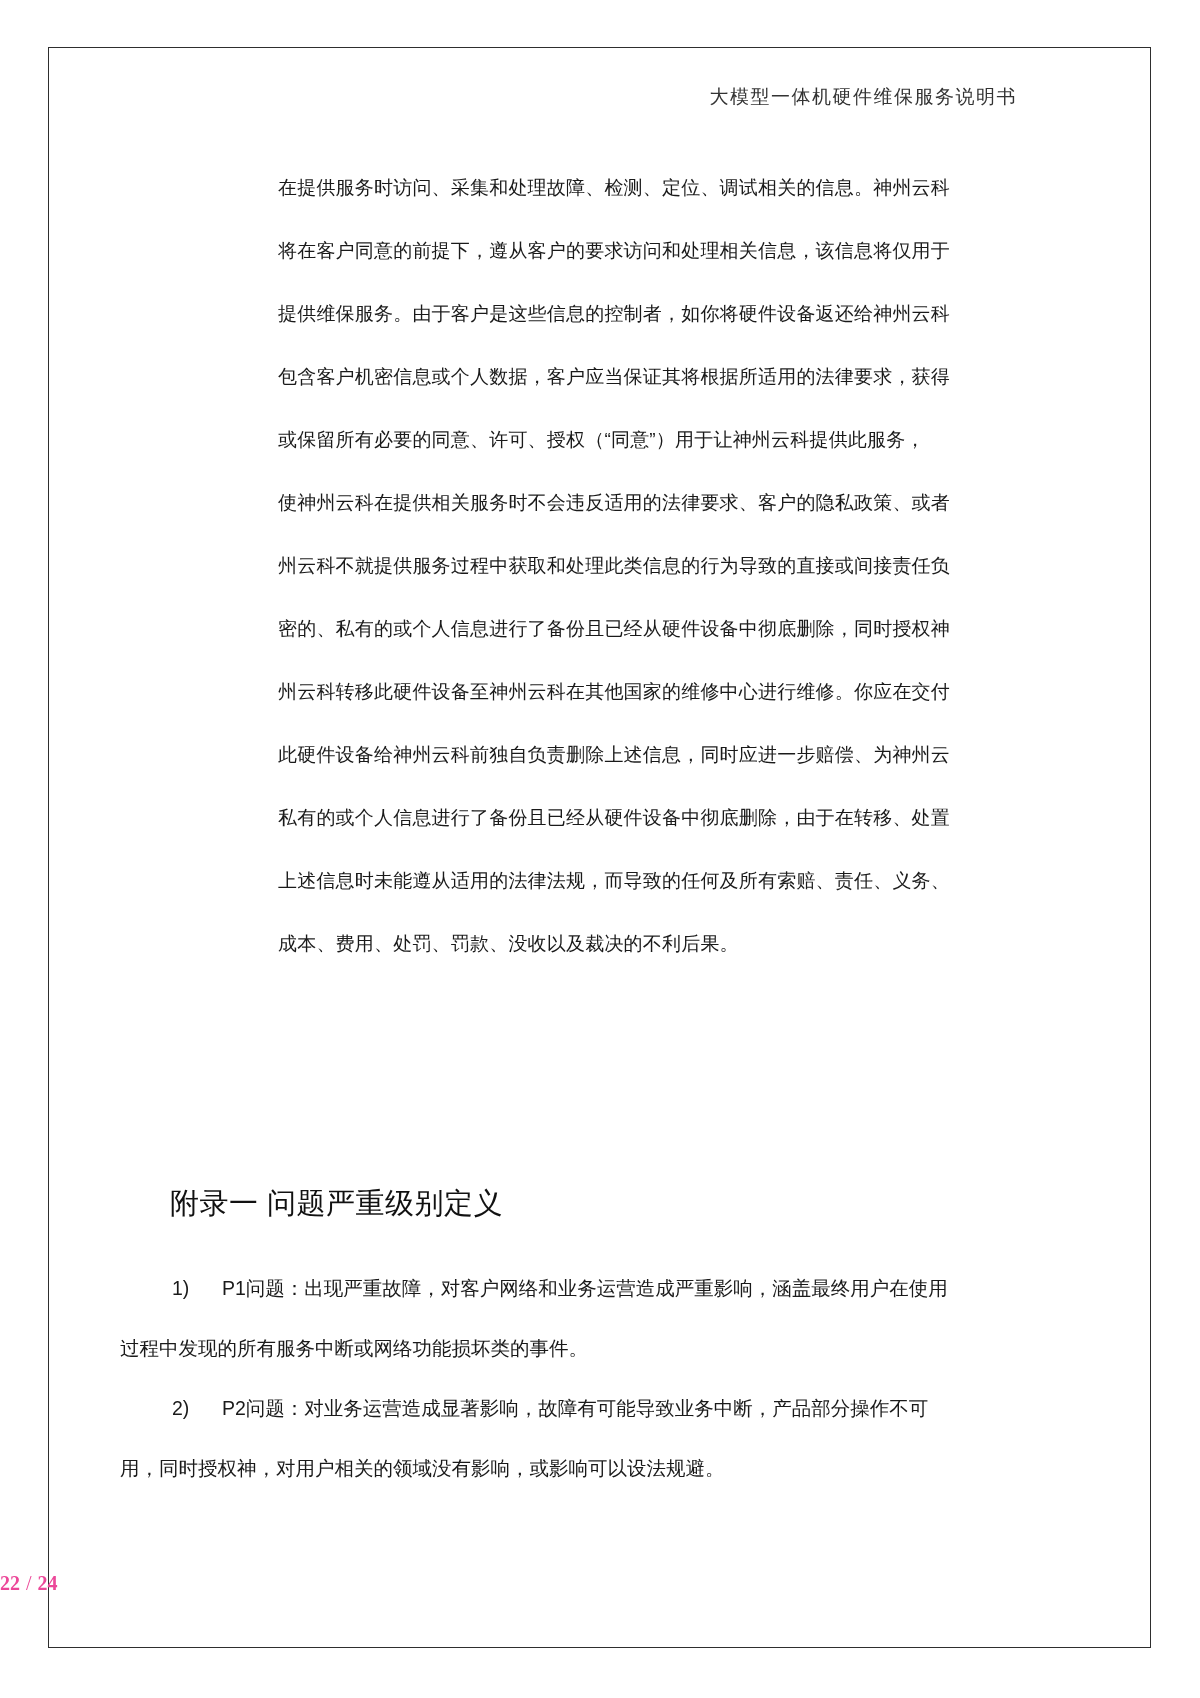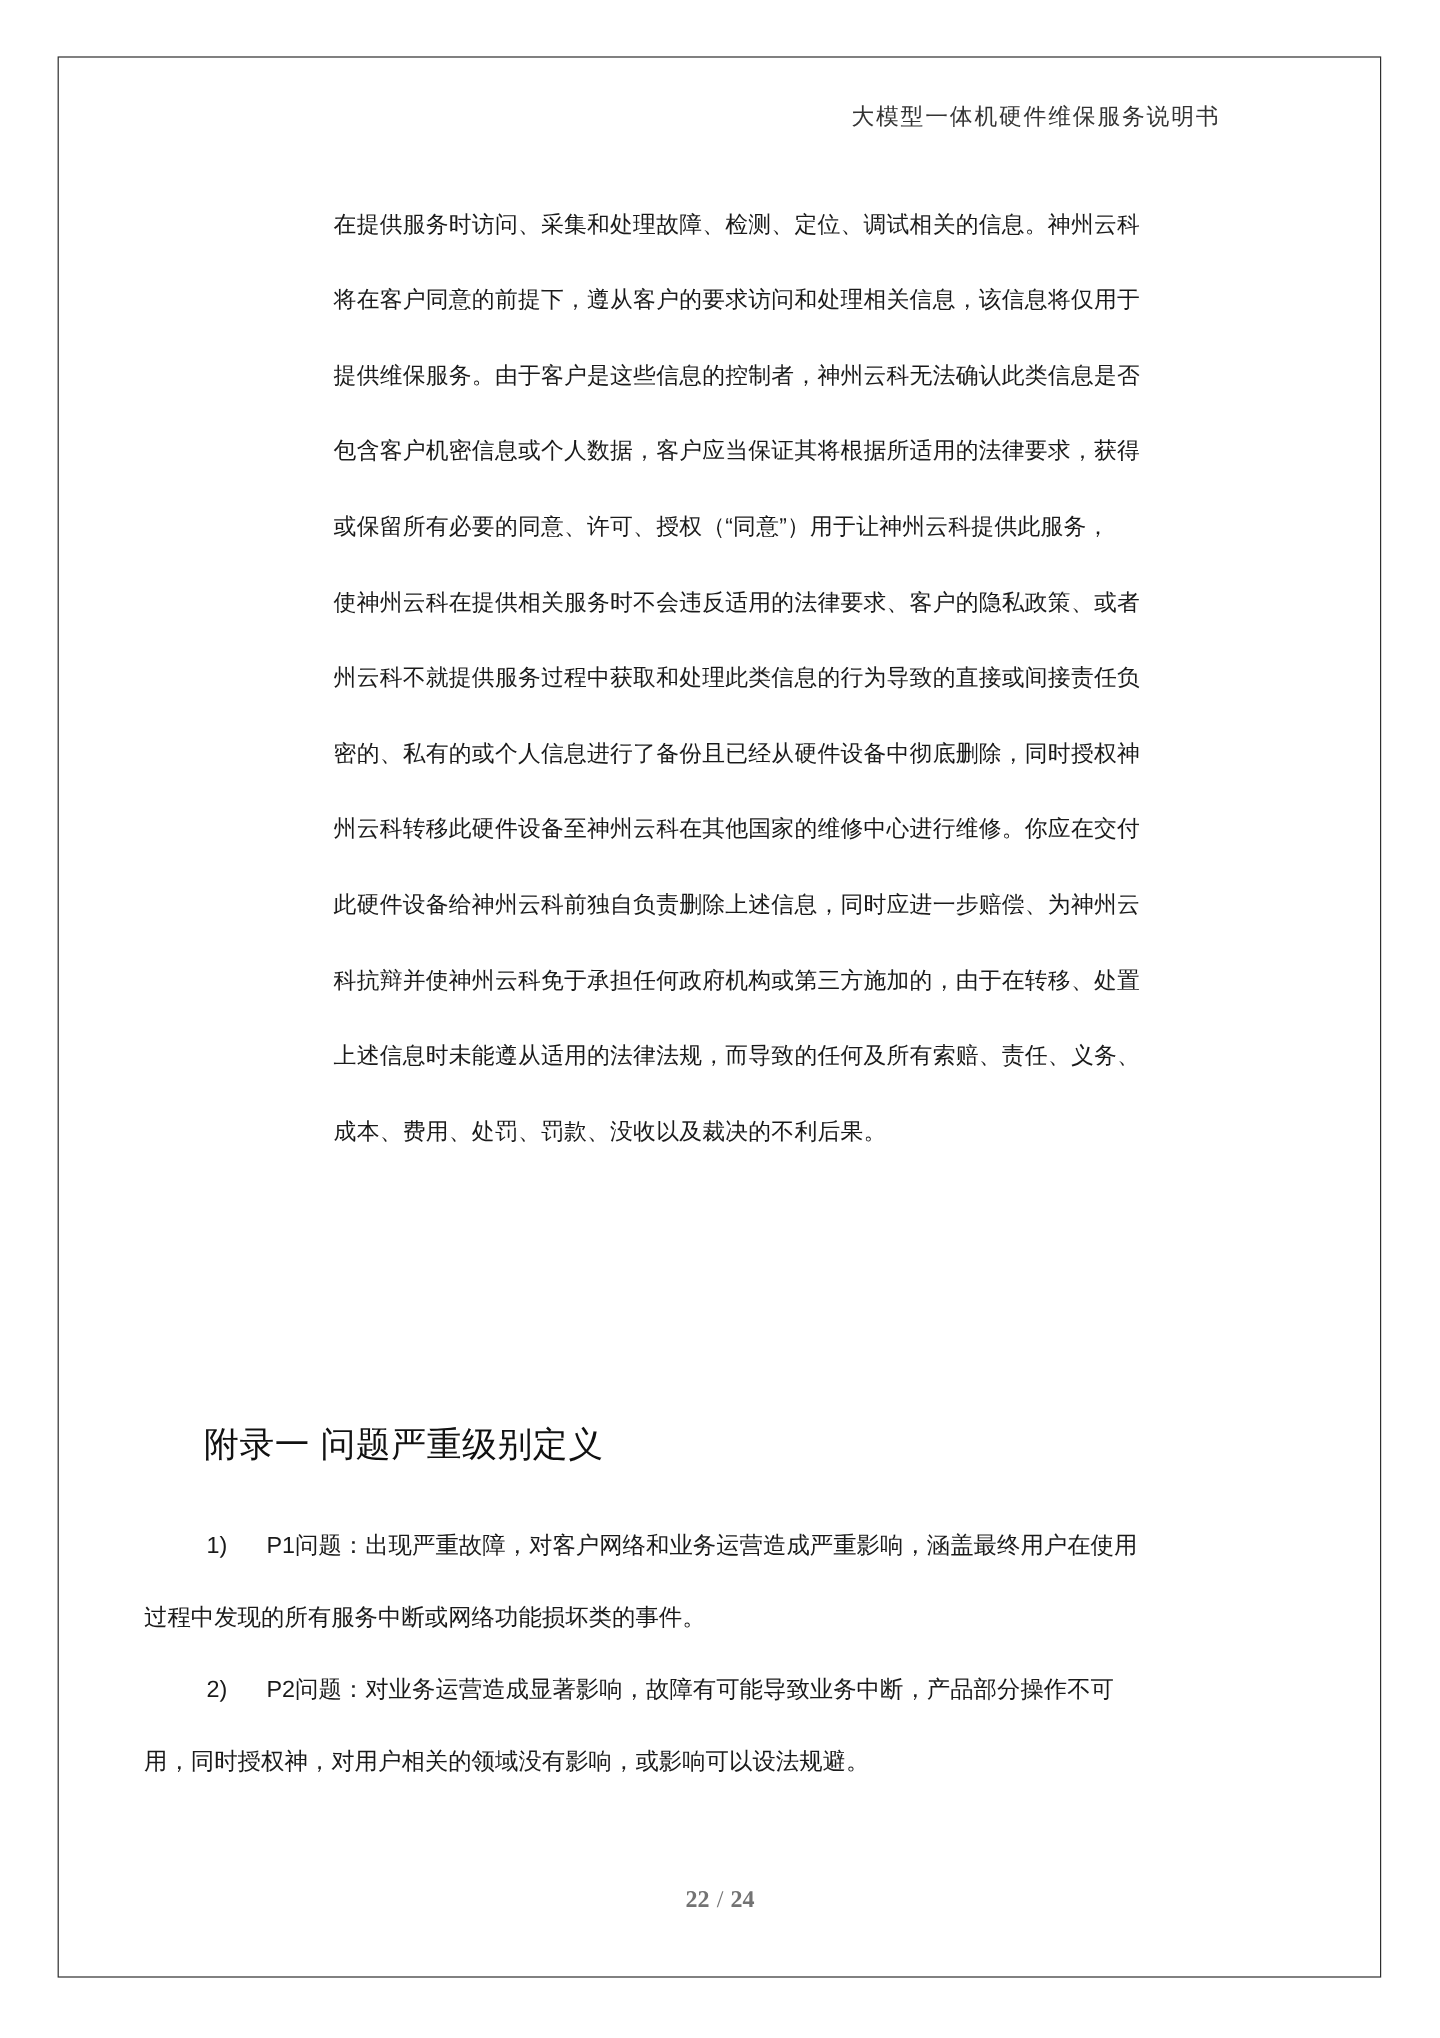--- a/index.html
+++ b/index.html
@@ -84,49 +84,49 @@
     margin-left: 222px;
   }
   .li-wrap {
     margin-left: 120px;
   }
   .doc-footer {
     position: absolute;
     left: 0;
     top: 1572px;
     width: 1200px;
-    text-align: center;
+    text-align: left;
     font-family: "Liberation Serif", serif;
     font-size: 20px;
-    color: #737373;
+    color: #ec4899;
   }
   .doc-footer .pagenum { font-weight: bold; }
   .doc-footer .sep { font-weight: normal; padding: 0 6px; }
 </style>
 </head>
 <body>
 
 <div class="page">
 
   <div class="page-border"></div>
 
   <div class="doc-header">大模型一体机硬件维保服务说明书</div>
 
   <div class="body-paragraph">
     <div class="para-line">在提供服务时访问、采集和处理故障、检测、定位、调试相关的信息。神州云科</div>
     <div class="para-line">将在客户同意的前提下，遵从客户的要求访问和处理相关信息，该信息将仅用于</div>
-    <div class="para-line">提供维保服务。由于客户是这些信息的控制者，神州云科无法确认此类信息是否</div>
+    <div class="para-line">提供维保服务。由于客户是这些信息的控制者，如你将硬件设备返还给神州云科</div>
     <div class="para-line">包含客户机密信息或个人数据，客户应当保证其将根据所适用的法律要求，获得</div>
     <div class="para-line">或保留所有必要的同意、许可、授权（“同意”）用于让神州云科提供此服务，</div>
     <div class="para-line">使神州云科在提供相关服务时不会违反适用的法律要求、客户的隐私政策、或者</div>
     <div class="para-line">州云科不就提供服务过程中获取和处理此类信息的行为导致的直接或间接责任负</div>
     <div class="para-line">密的、私有的或个人信息进行了备份且已经从硬件设备中彻底删除，同时授权神</div>
     <div class="para-line">州云科转移此硬件设备至神州云科在其他国家的维修中心进行维修。你应在交付</div>
     <div class="para-line">此硬件设备给神州云科前独自负责删除上述信息，同时应进一步赔偿、为神州云</div>
-    <div class="para-line">科抗辩并使神州云科免于承担任何政府机构或第三方施加的，由于在转移、处置</div>
+    <div class="para-line">私有的或个人信息进行了备份且已经从硬件设备中彻底删除，由于在转移、处置</div>
     <div class="para-line">上述信息时未能遵从适用的法律法规，而导致的任何及所有索赔、责任、义务、</div>
     <div class="para-line">成本、费用、处罚、罚款、没收以及裁决的不利后果。</div>
   </div>
 
   <div class="appendix-title">附录一 问题严重级别定义</div>
 
   <div class="severity-list">
     <div class="list-item">
       <div class="li-row">
         <span class="li-marker">1)</span>

